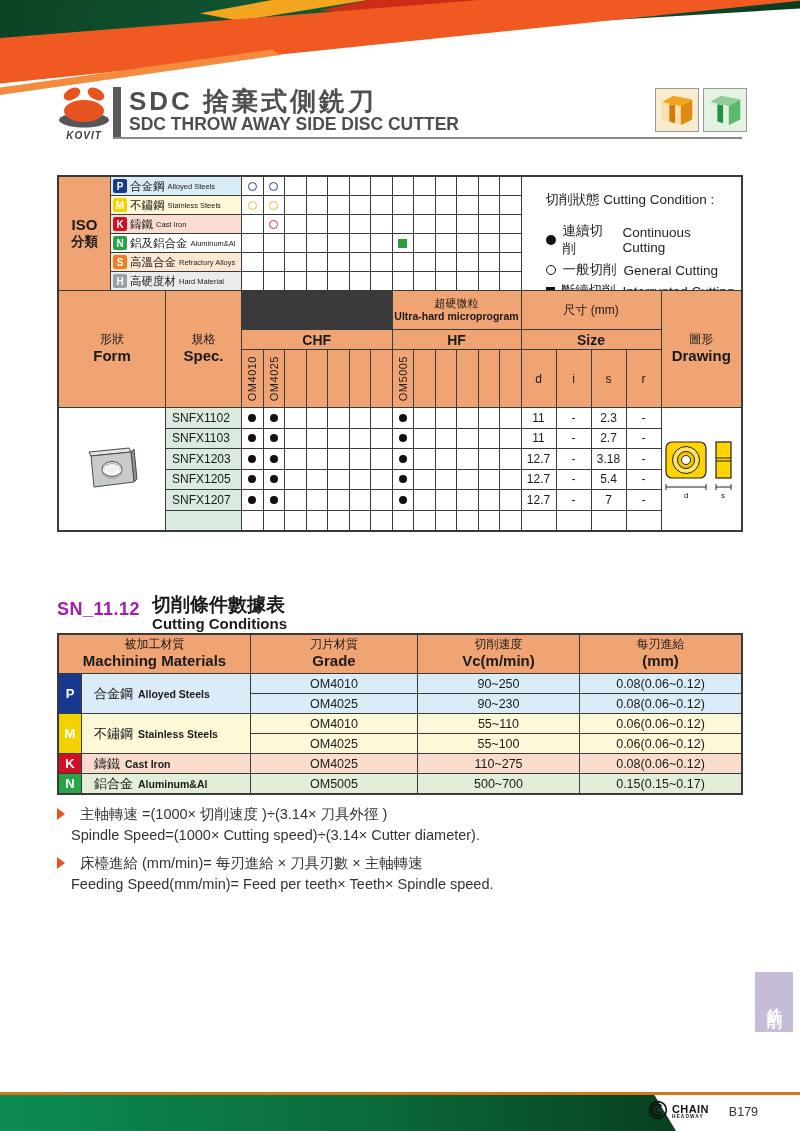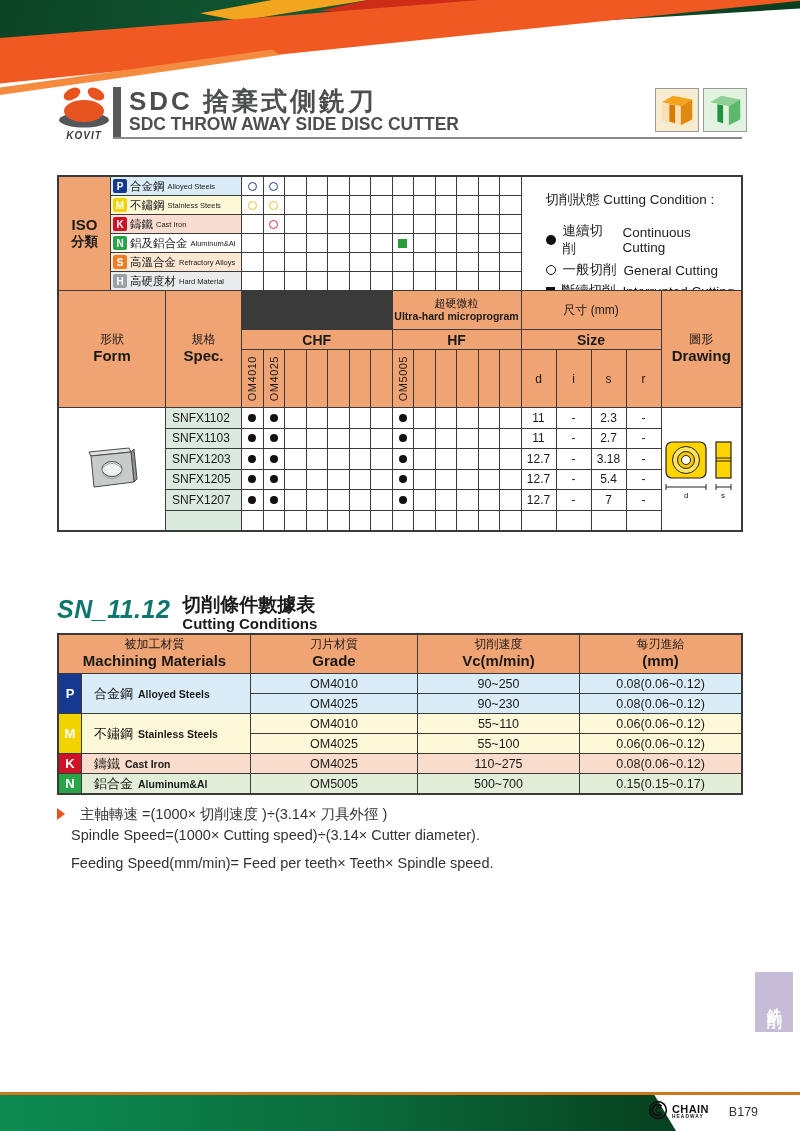--- a/index.html
+++ b/index.html
@@ -51,21 +51,21 @@
   .hzh { font-size:12px; } .hen { font-size:15px; font-weight:bold; }
   .hzh-sm { font-size:11px; } .hen-sm { font-size:10.5px; font-weight:bold; }
   .bold14 { font-weight:bold; font-size:14px; }
   .vtext { writing-mode:vertical-rl; transform:rotate(180deg); font-size:11px; letter-spacing:0.5px; }
   .speccell { justify-content:flex-start; padding-left:6px; background:#daeade; font-size:12px; }
   .szcell { font-size:12px; }
   .form-img { grid-area:10/1/16/3; } .draw-img { grid-area:10/21/16/22; }
 
   
   .sec2 { position:absolute; left:57px; top:592px; display:flex; align-items:flex-start; gap:12px; }
-  .sec2-code { font-size:25px; font-weight:bold; color:#0f766e; letter-spacing:0.5px; line-height:34px;font-style:italic; }
+  .sec2-code { font-size:18px; font-weight:bold; color:#a21caf; letter-spacing:0.5px; line-height:34px; }
   .sec2-zh { font-size:19px; font-weight:bold; color:#1a1a1a; line-height:21px; margin-top:2px; }
   .sec2-en { font-size:15px; font-weight:bold; color:#1a1a1a; line-height:17px; }
 
   
   .t2 { position:absolute; left:57px; top:633px; width:686px; height:162px;
         display:grid; gap:1px; background:#3a3a3a; border:2px solid #3a3a3a;
         grid-template-columns:22px 168px 166px 161px 161px;
         grid-template-rows:38px repeat(6,19px); }
   .cbadge { color:#fff; font-weight:bold; font-size:13px; }
   .cname { justify-content:flex-start; padding-left:12px; gap:5px; }
@@ -571,20 +571,24 @@
 
 <div class="notes">
   <div class="note">
     <div class="note-zh">
       <span class="tri"></span>
       <span>主軸轉速 =(1000× 切削速度 )÷(3.14× 刀具外徑 )</span>
     </div>
     <div class="note-en">Spindle Speed=(1000× Cutting speed)÷(3.14× Cutter diameter).</div>
   </div>
   <div class="note">
+    <div class="note-zh">
+      <span class="tri"></span>
+      <span>床檯進給 (mm/min)= 每刃進給 × 刀具刃數 × 主軸轉速</span>
+    </div>
     <div class="note-en">Feeding Speed(mm/min)= Feed per teeth× Teeth× Spindle speed.</div>
   </div>
 </div>
 
 <div class="side-tab">銑削</div>
 
 <div class="foot-line"></div>
 <div class="foot-green"></div>
 <div class="foot-brand">
   <span>

